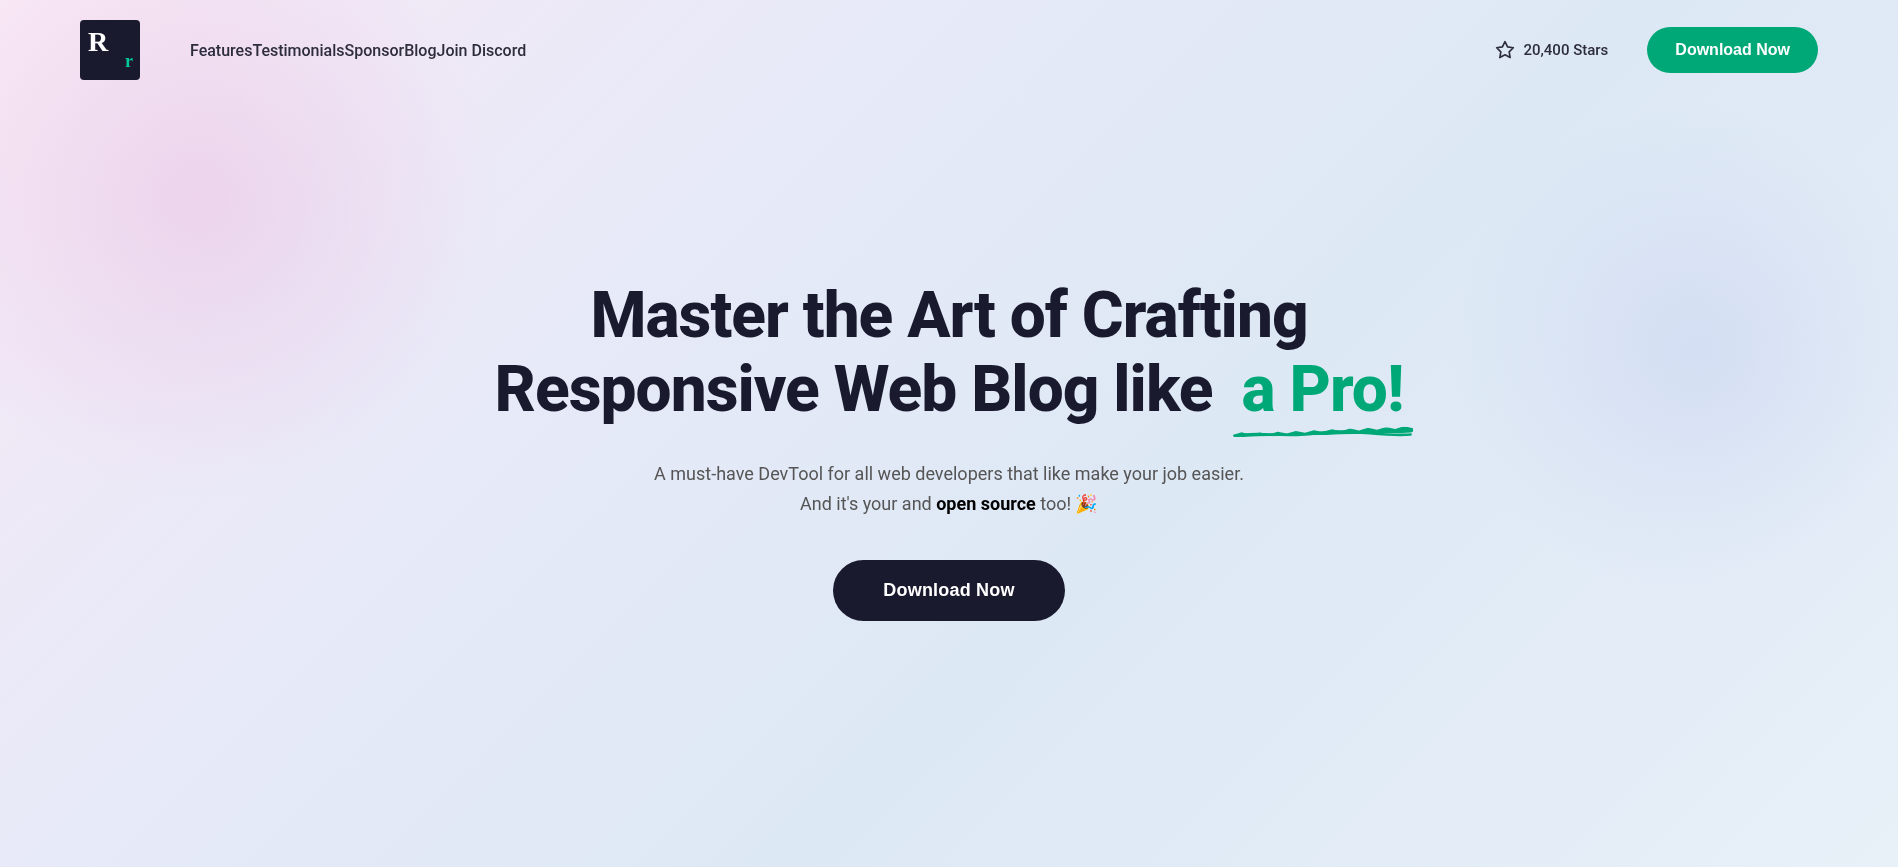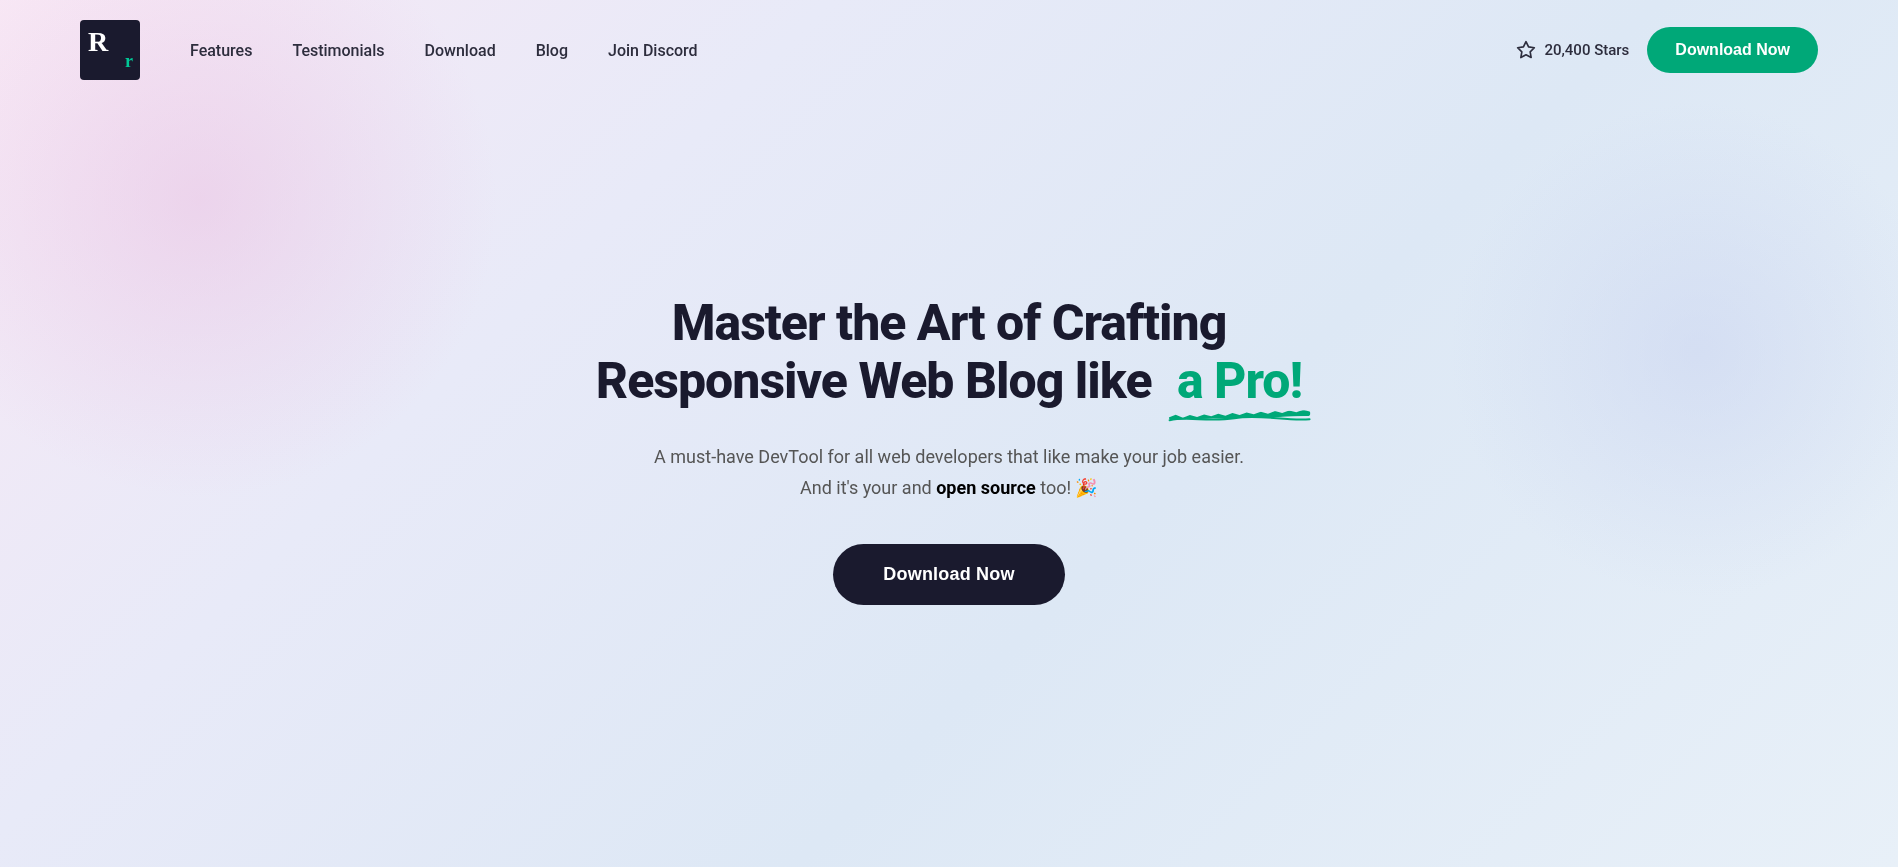--- a/index.html
+++ b/index.html
@@ -92,37 +92,36 @@
       color: #00c896;
       font-family: Georgia, serif;
       position: absolute;
       right: 7px;
       bottom: 8px;
     }
 
     .nav-links {
       display: flex;
       align-items: center;
-      gap: 40px;
       list-style: none;
     }
 
     .nav-links a {
       text-decoration: none;
       color: #2d2d3d;
       font-size: 16px;
       font-weight: 500;
       cursor: pointer;
       transition: color 0.2s;
     }
 
     .navbar-right {
       display: flex;
       align-items: center;
-      gap: 18px;
+      gap: 39px;
     }
 
     .stars-badge {
       display: flex;
       align-items: center;
       gap: 8px;
       color: #2d2d3d;
       font-size: 15px;
       font-weight: 500;
     }
@@ -153,21 +152,21 @@
       display: flex;
       flex-direction: column;
       align-items: center;
       justify-content: center;
       text-align: center;
       padding: 80px 200px 60px;
       min-height: 680px;
     }
 
     .hero-title {
-      font-size: 50px;
+      font-size: 64px;
       font-weight: 800;
       color: #1a1a2e;
       line-height: 1.15;
       letter-spacing: -1px;
       margin-bottom: 32px;
       max-width: 1100px;
     }
 
     .hero-title .highlight {
       color: #00a878;
@@ -237,21 +236,21 @@
     <a class="logo" href="#">
       <div class="logo-box">
         <span class="logo-r-big">R</span>
         <span class="logo-r-small">r</span>
       </div>
     </a>
 
     <ul class="nav-links">
       <li><a>Features</a></li>
       <li><a>Testimonials</a></li>
-      <li><a>Download</a></li>
+      <li><a>Sponsor</a></li>
       <li><a>Blog</a></li>
       <li><a>Join Discord</a></li>
     </ul>
   </div>
 
   <div class="navbar-right">
     <div class="stars-badge">
       <svg class="star-icon" viewBox="0 0 24 24" fill="none" stroke="currentColor" stroke-width="2" stroke-linecap="round" stroke-linejoin="round">
         <polygon points="12 2 15.09 8.26 22 9.27 17 14.14 18.18 21.02 12 17.77 5.82 21.02 7 14.14 2 9.27 8.91 8.26 12 2"></polygon>
       </svg>

